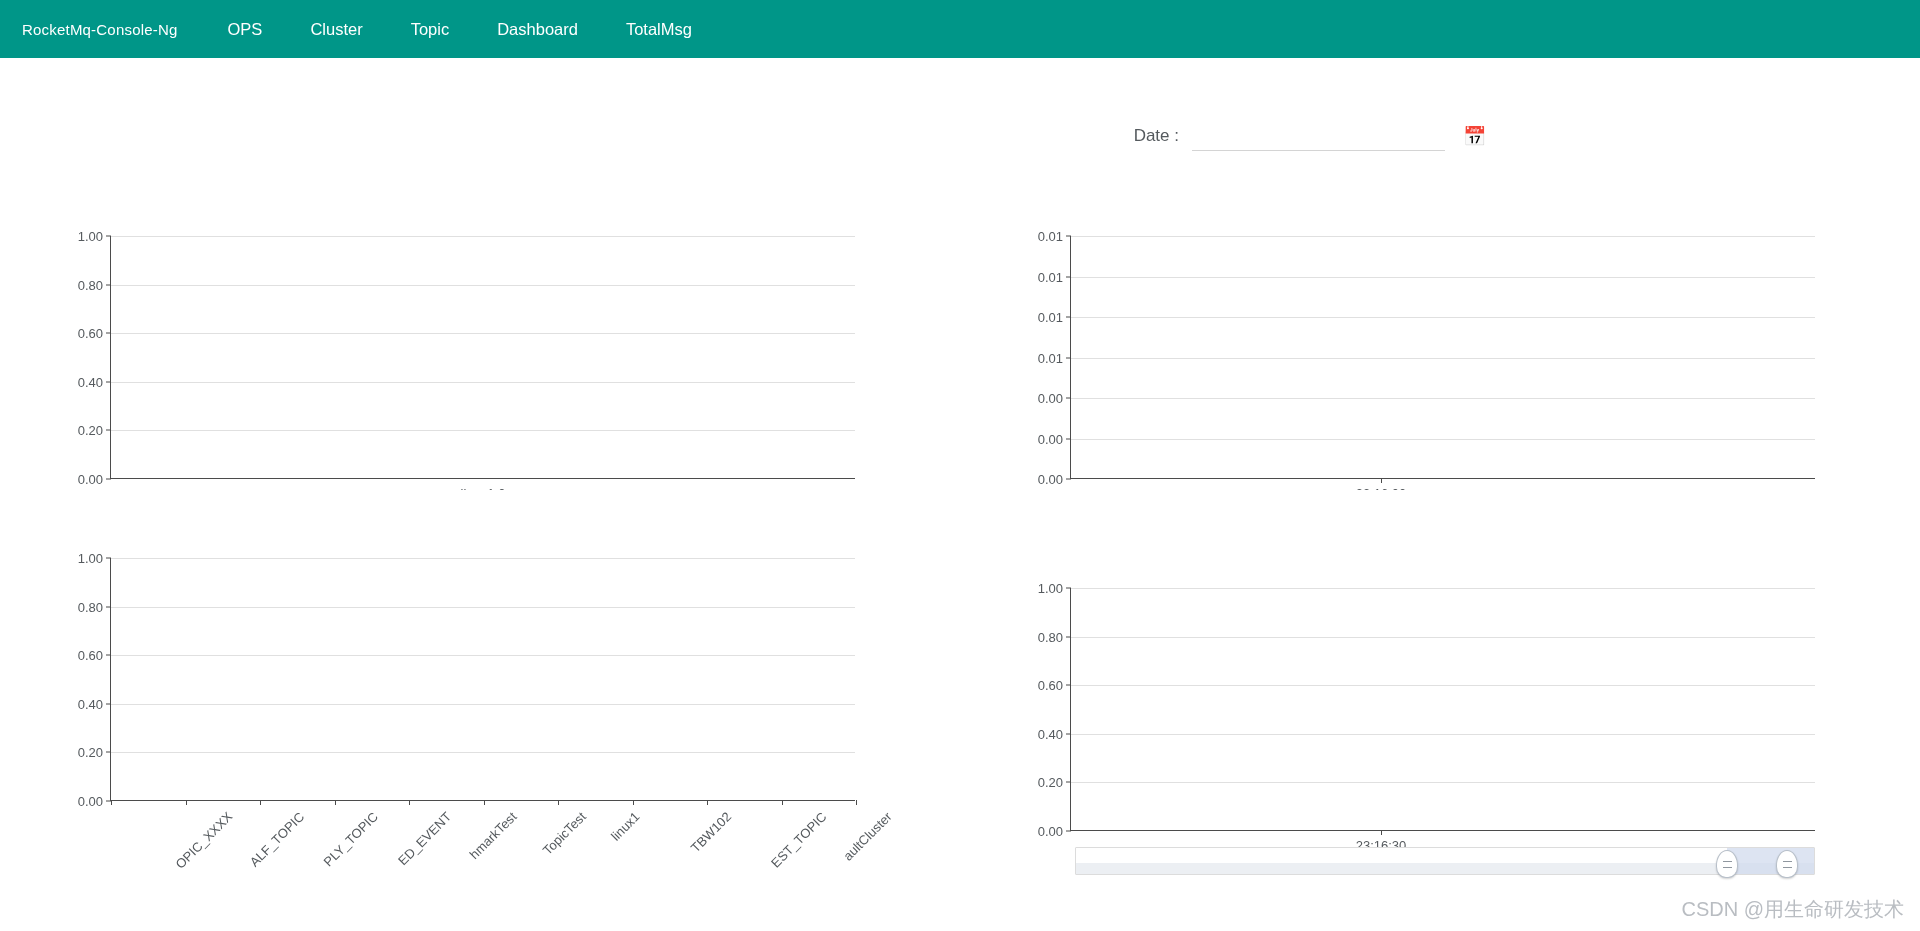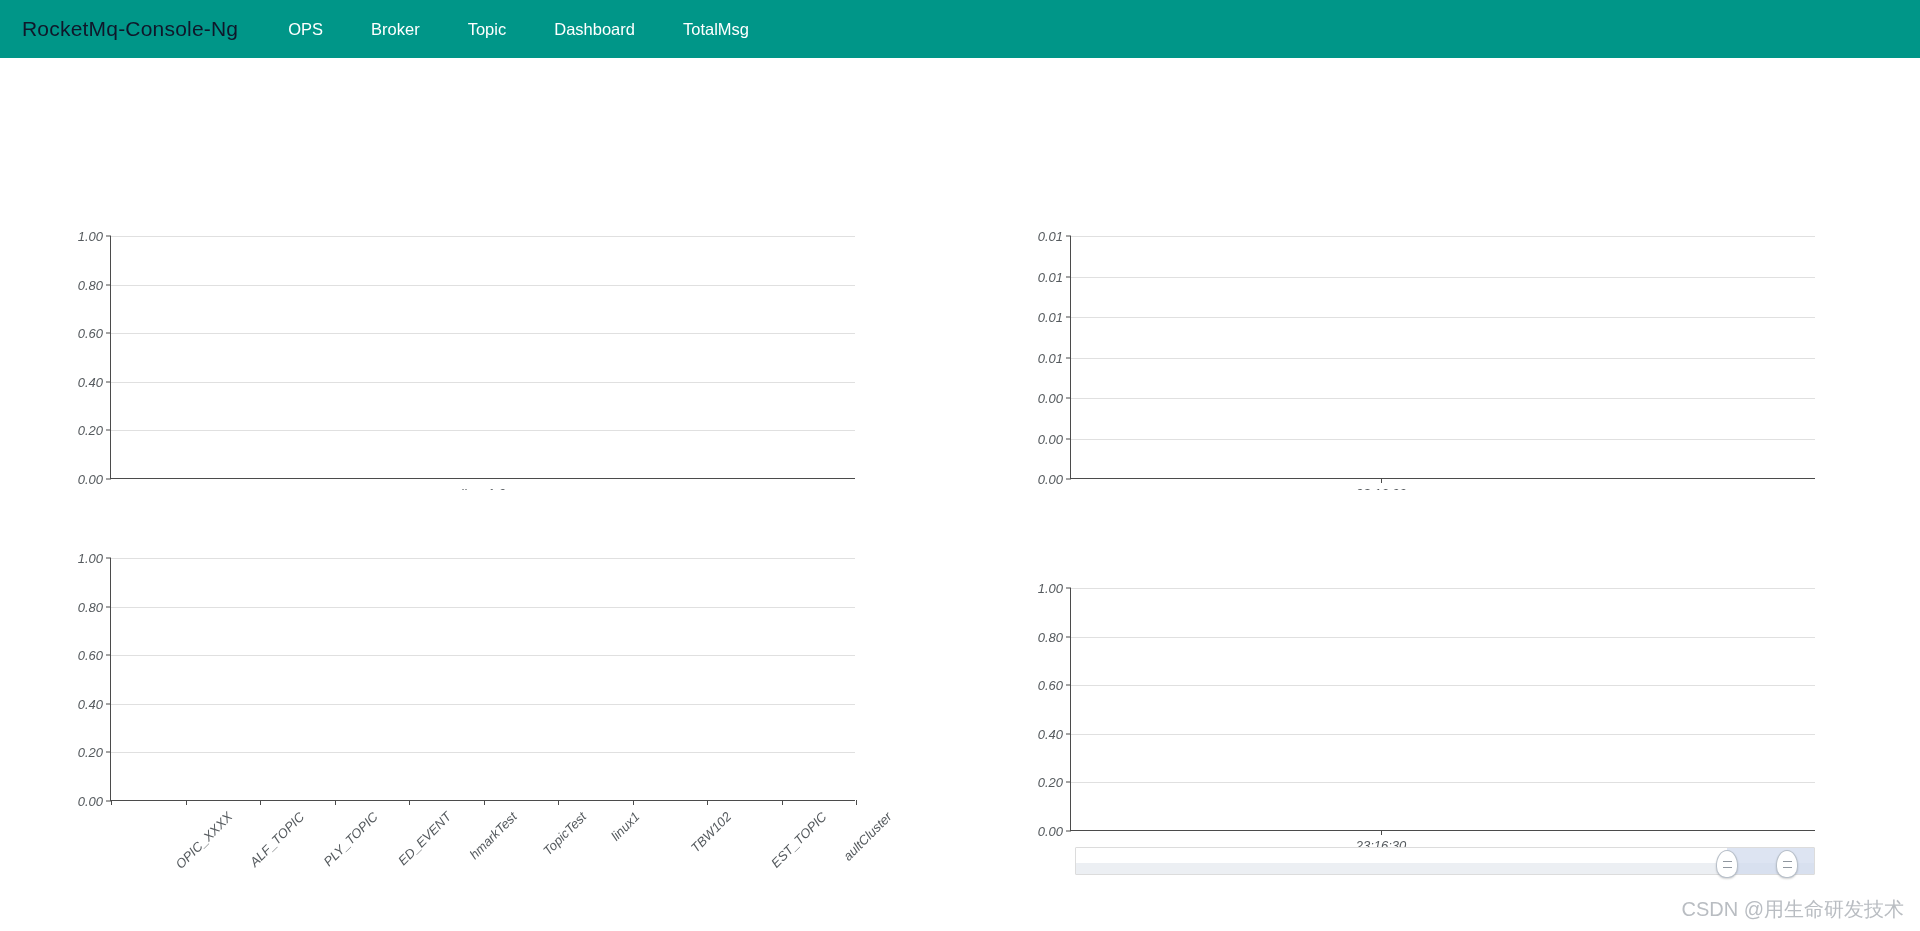--- a/index.html
+++ b/index.html
@@ -16,23 +16,23 @@
     height: 58px;
     background: #009688;
     display: flex;
     align-items: stretch;
     color: #ffffff;
     position: relative;
   }
   .brand {
     display: flex; align-items: center;
     padding: 0 26px 0 22px;
-    font-size: 21px;
+    font-size: 15px;
     letter-spacing: .2px;
-    color: #0f172a;
+    color: #ffffff;
     white-space: nowrap;
   }
   .nav-items { display: flex; align-items: stretch; }
   .nav-item {
     display: flex; align-items: center;
     padding: 0 24px;
     font-size: 16.5px;
     color: #ffffff;
     white-space: nowrap;
     cursor: pointer;
@@ -95,21 +95,20 @@
     font-size: 21px;
     color: #3f4448;
     font-weight: 400;
     white-space: nowrap;
   }
 
   
   .chart {
     position: absolute;
     background: #ffffff;
-    font-style: italic;
   }
   .plot {
     position: absolute;
     border-left: 1px solid #4b4b4b;
     border-bottom: 1px solid #4b4b4b;
   }
   .gridline {
     position: absolute; left: 0; right: 0;
     height: 1px; background: #e0e0e0;
   }
@@ -263,21 +262,21 @@
     user-select: none;
   }
 </style>
 </head>
 <body>
 
 <div class="navbar">
   <div class="brand">RocketMq-Console-Ng</div>
   <div class="nav-items">
     <div class="nav-item">OPS</div>
-    <div class="nav-item">Broker</div>
+    <div class="nav-item">Cluster</div>
     <div class="nav-item">Topic</div>
     <div class="nav-item">Dashboard</div>
     <div class="nav-item">TotalMsg</div>
   </div>
 </div>
 
 <div class="page">
 
   <div class="col-left">
 
@@ -368,20 +367,25 @@
           <span class="xtick-label rot" style="left:561.5px;">TBW102</span>
           <span class="xtick-label rot" style="left:636px;">EST_TOPIC</span>
           <span class="xtick-label rot" style="left:710.5px;">aultCluster</span>
         </div>
       </div>
     </div>
   </div>
 
   <div class="col-right">
 
+    <div class="date-row" style="top:58px;">
+      <div class="date-label">Date :</div>
+      <input class="date-input" type="text" placeholder="" style="">
+      <span class="cal-icon">📅</span>
+    </div>
 
     <div class="panel" style="left:0;top:110px;width:960px;height:360px;">
       <div class="panel-title" style="position:absolute;left:36px;top:18px;">Broker 5min trend</div>
 
       <div class="toolbox" style="right:22px;top:18px;">
         <span class="tool-icon">
           <svg viewBox="0 0 16 16" width="16" height="16" fill="none" stroke="#8c8c8c" stroke-width="1.1">
             <path d="M4.5 5.5 H13 V14 H4.5 Z"></path>
               <path d="M2 2 H7"></path>
               <path d="M2 2 V7"></path>

